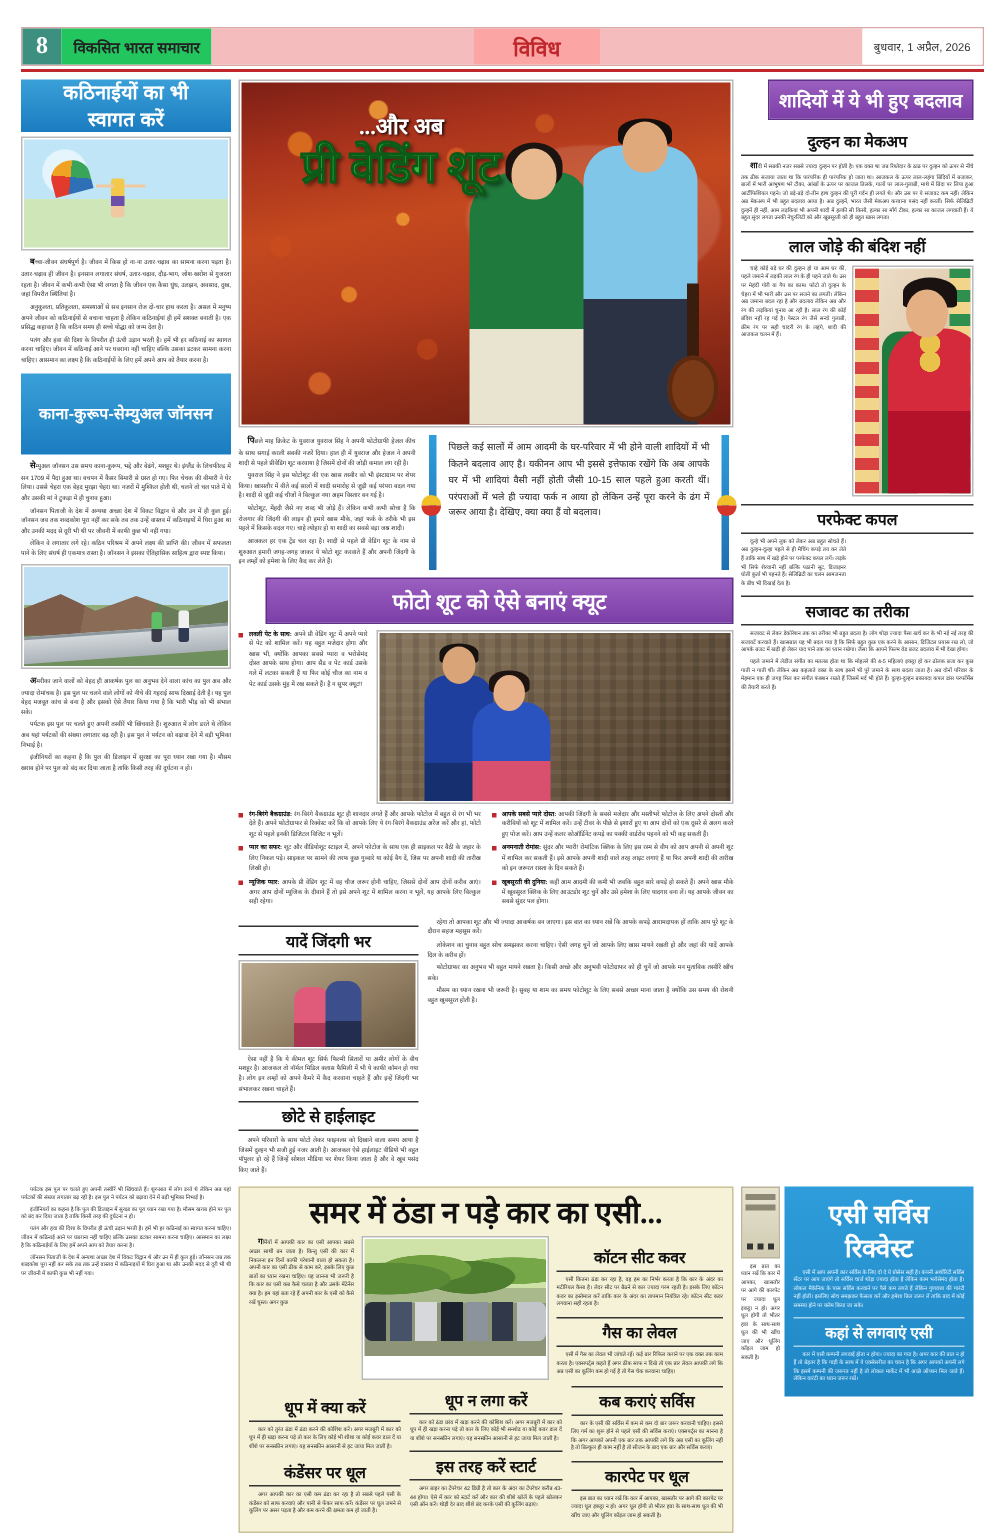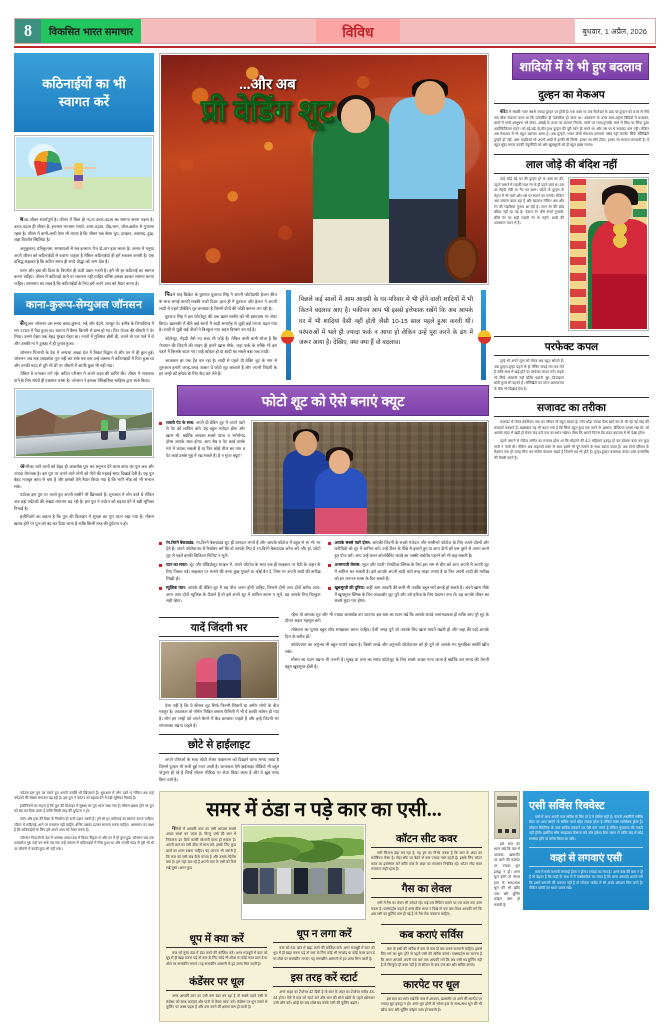--- a/index.html
+++ b/index.html
@@ -36,24 +36,24 @@
   
   .body-grid { display: flex; gap: 5px; margin-top: 5px; }
   .col-left { width: 140px; }
   .col-mid { width: 330px; }
   .col-right { width: 155px; }
 
   
   .sec-blue {
     background: linear-gradient(#3aa0d8, #1b7cc0);
     color: #fff; text-align: center; font-weight: bold;
-    font-size: 13px; padding: 22px 4px; line-height: 1.35;
+    font-size: 13px; padding: 0 4px; line-height: 1.35;
     letter-spacing: .2px;
   }
-  .sec-blue.small { font-size: 10.5px; padding: 4px 3px; }
+  .sec-blue.small { font-size: 10.5px; padding: 20px 3px; }
   .sec-purple {
     background: linear-gradient(#9b5fc0, #7b3fa8);
     color: #fff; text-align: center; font-weight: bold;
     font-size: 12.5px; padding: 4px; border: 1px solid #5f2e86; margin-left: 18px;
   }
   .sec-purple.wide { font-size: 14px; padding: 5px; }
   .sub-head {
     text-align: center; font-weight: bold; font-size: 10.5px;
     color: #111; border-top: 1px solid #333; border-bottom: 1px solid #333;
     padding: 2px 0; margin: 5px 0 3px 0;
@@ -201,21 +201,21 @@
       #8d939c 56% 68%, transparent 68% 70%, #30384a 70% 82%, transparent 82% 84%, #c2c6cb 84% 96%);
     border-radius: 5px; }
 
   
   .cream-box { background: #f6f2d8; border: 1px solid #cbc49a; padding: 6px; }
   .cream-title {
     text-align:center; font-weight:bold; font-size: 20px; color:#111;
     font-family:"Liberation Serif", serif; line-height:1.1; margin-bottom:4px;
   }
   .blue-box { background: linear-gradient(#2f9ddb, #1f86c4); color:#fff; padding:6px; }
-  .blue-box .bb-title { font-size: 11px; font-weight:bold; text-align:left; margin-bottom:3px; }
+  .blue-box .bb-title { font-size: 17px; font-weight:bold; text-align:center; margin-bottom:3px; }
   .blue-box .txt { color:#eaf6ff; }
   .blue-sub {
     font-size: 10px; font-weight:bold; color:#fff; text-align:center;
     border-top:1px solid rgba(255,255,255,.6); border-bottom:1px solid rgba(255,255,255,.6);
     padding:2px 0; margin:4px 0 3px 0;
   }
 
   .two-col { column-count: 2; column-gap: 7px; }
   .three-col { column-count: 3; column-gap: 6px; }
 

